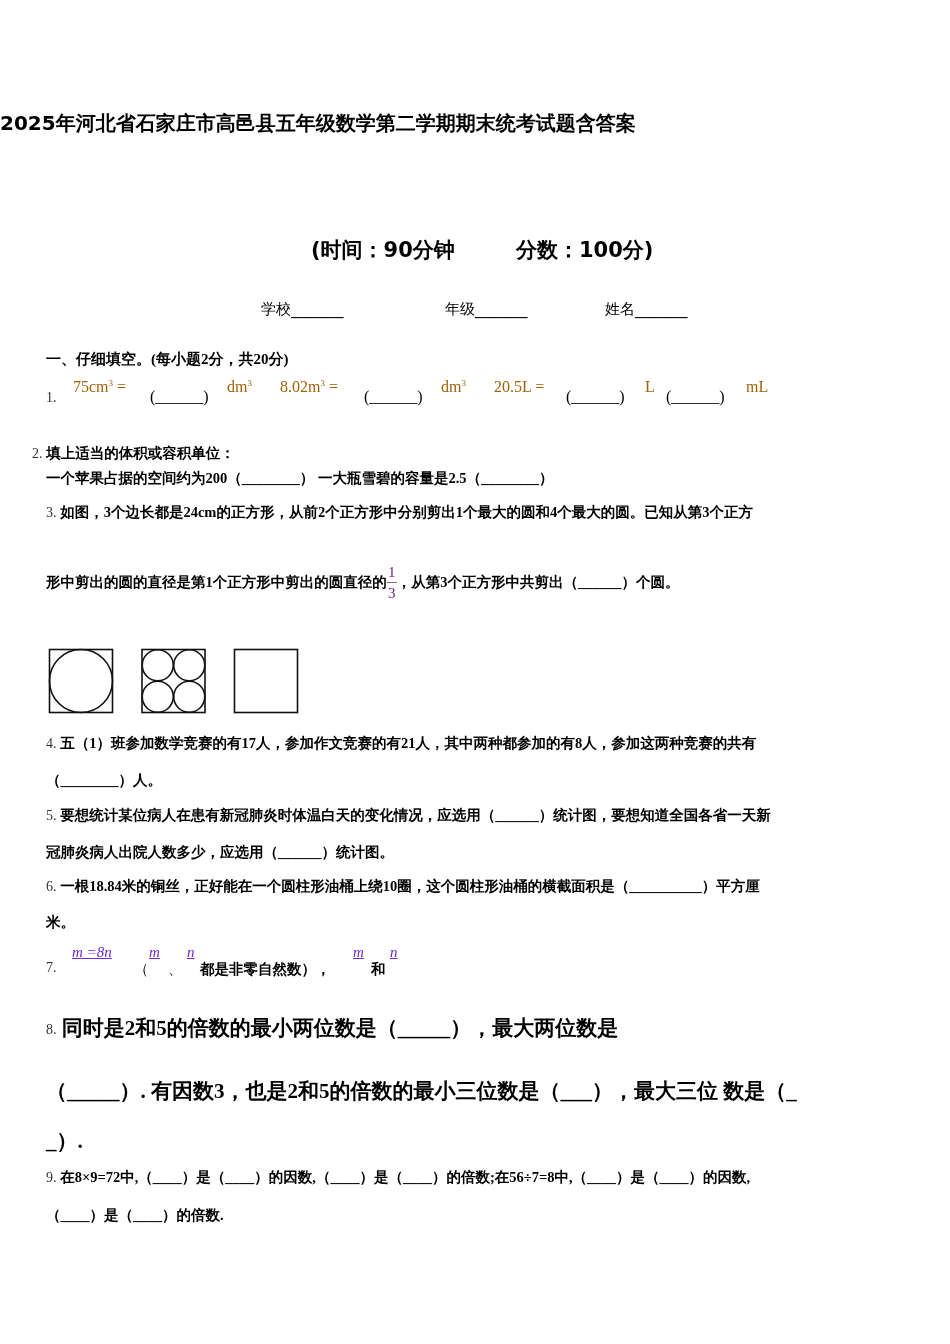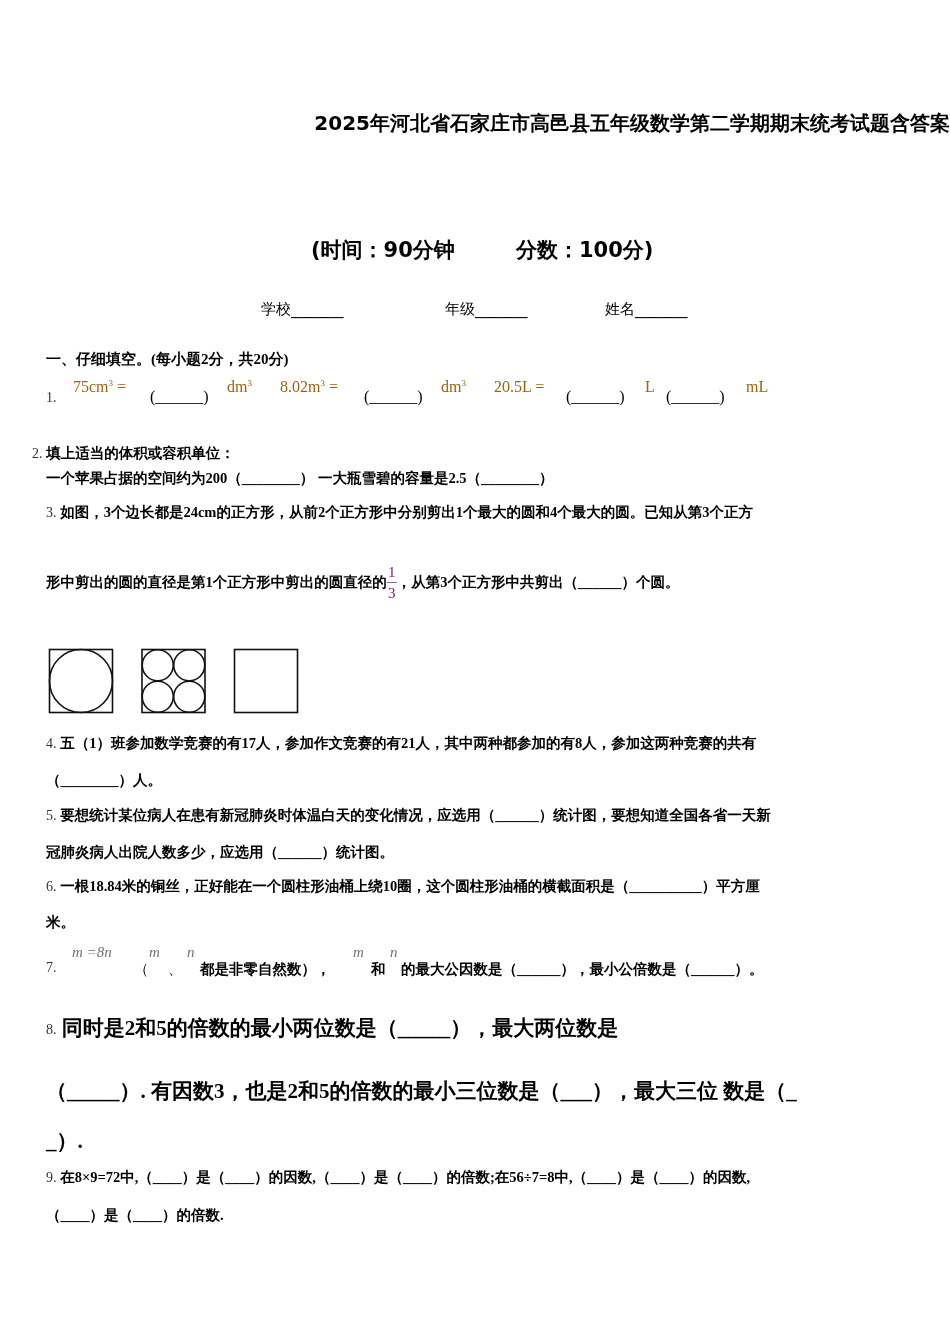--- a/index.html
+++ b/index.html
@@ -1,24 +1,24 @@
 <!DOCTYPE html>
 <html><head>
   <meta charset="utf-8">
   <style>
     html, body { margin: 0; padding: 0; background: #ffffff; }
     body { width: 950px; height: 1344px; position: relative; overflow: hidden; color: #000; font-family: "DejaVu Sans", "Liberation Sans", sans-serif; }
     .abs { position: absolute; white-space: nowrap; }
-    .title { left: 0; width: 950px; top: 110px; text-align: right; font-size: 20px; font-weight: bold; }
+    .title { left: 0; width: 950px; top: 110px; text-align: left; font-size: 20px; font-weight: bold; }
     .meta { top: 236px; font-size: 21px; font-weight: bold; }
     .field { top: 300px; font-size: 15px; }
     .q { font-size: 14.5px; font-weight: bold; font-family: "Liberation Serif", "DejaVu Serif", serif; }
     .qnum { font-weight: normal; color: #333; font-family: "Liberation Serif", serif; font-size: 14px; }
     .serif-light { font-family: "Liberation Serif", serif; color: #a16207; font-weight: normal; font-size: 16px; }
-    .it { font-style: italic; font-family: "Liberation Serif", serif; color: #737373; font-weight: normal; }
+    .it { font-style: italic; font-family: "Liberation Serif", serif; color: #6d28d9; font-weight: normal; text-decoration: underline; }
     .q8 { font-size: 21px; font-weight: bold; font-family: "Liberation Serif", "DejaVu Serif", serif; }
     sup { font-size: 9px; }
     .frac { display: inline-block; vertical-align: middle; text-align: center; font-family: "Liberation Serif", serif; color: #701a75; font-weight: normal; font-size: 15px; line-height: 16px; }
     .frac .bar { display: block; border-top: 1px solid #777; width: 10px; margin: 2px auto; }
   </style>
 </head>
 <body>
 
 <div class="abs title">2025年河北省石家庄市高邑县五年级数学第二学期期末统考试题含答案</div>
 
@@ -108,21 +108,20 @@
   <span class="qnum abs" style="left:0; top:16px;">7.</span>
   <span class="it abs" style="left:26px; top:0; font-size:15px;">m =8n</span>
   <span class="q abs" style="left:88px; top:16px; font-weight:normal;">（</span>
   <span class="it abs" style="left:103px; top:0; font-size:15px;">m</span>
   <span class="q abs" style="left:122px; top:16px; font-weight:normal;">、</span>
   <span class="it abs" style="left:141px; top:0; font-size:15px;">n</span>
   <span class="q abs" style="left:154px; top:16px;">都是非零自然数），</span>
   <span class="it abs" style="left:307px; top:0; font-size:15px;">m</span>
   <span class="q abs" style="left:325px; top:16px;">和</span>
   <span class="it abs" style="left:344px; top:0; font-size:15px;">n</span>
-  <span class="q abs" style="left:355px; top:16px;">的最大公因数是（______），最小公倍数是（______）。</span>
 </div>
 
 <div class="abs q8" style="left:46px; top:1014px;">
   <span class="qnum" style="font-size:14px; vertical-align:middle;">8.</span>
   <span>同时是2和5的倍数的最小两位数是（_____），最大两位数是</span>
 </div>
 <div class="abs q8" style="left:46px; top:1077px;">（_____）. 有因数3，也是2和5的倍数的最小三位数是（___），最大三位 数是（_</div>
 <div class="abs q8" style="left:46px; top:1127px;">_）.</div>
 
 <div class="abs q" style="left:46px; top:1168px;">

